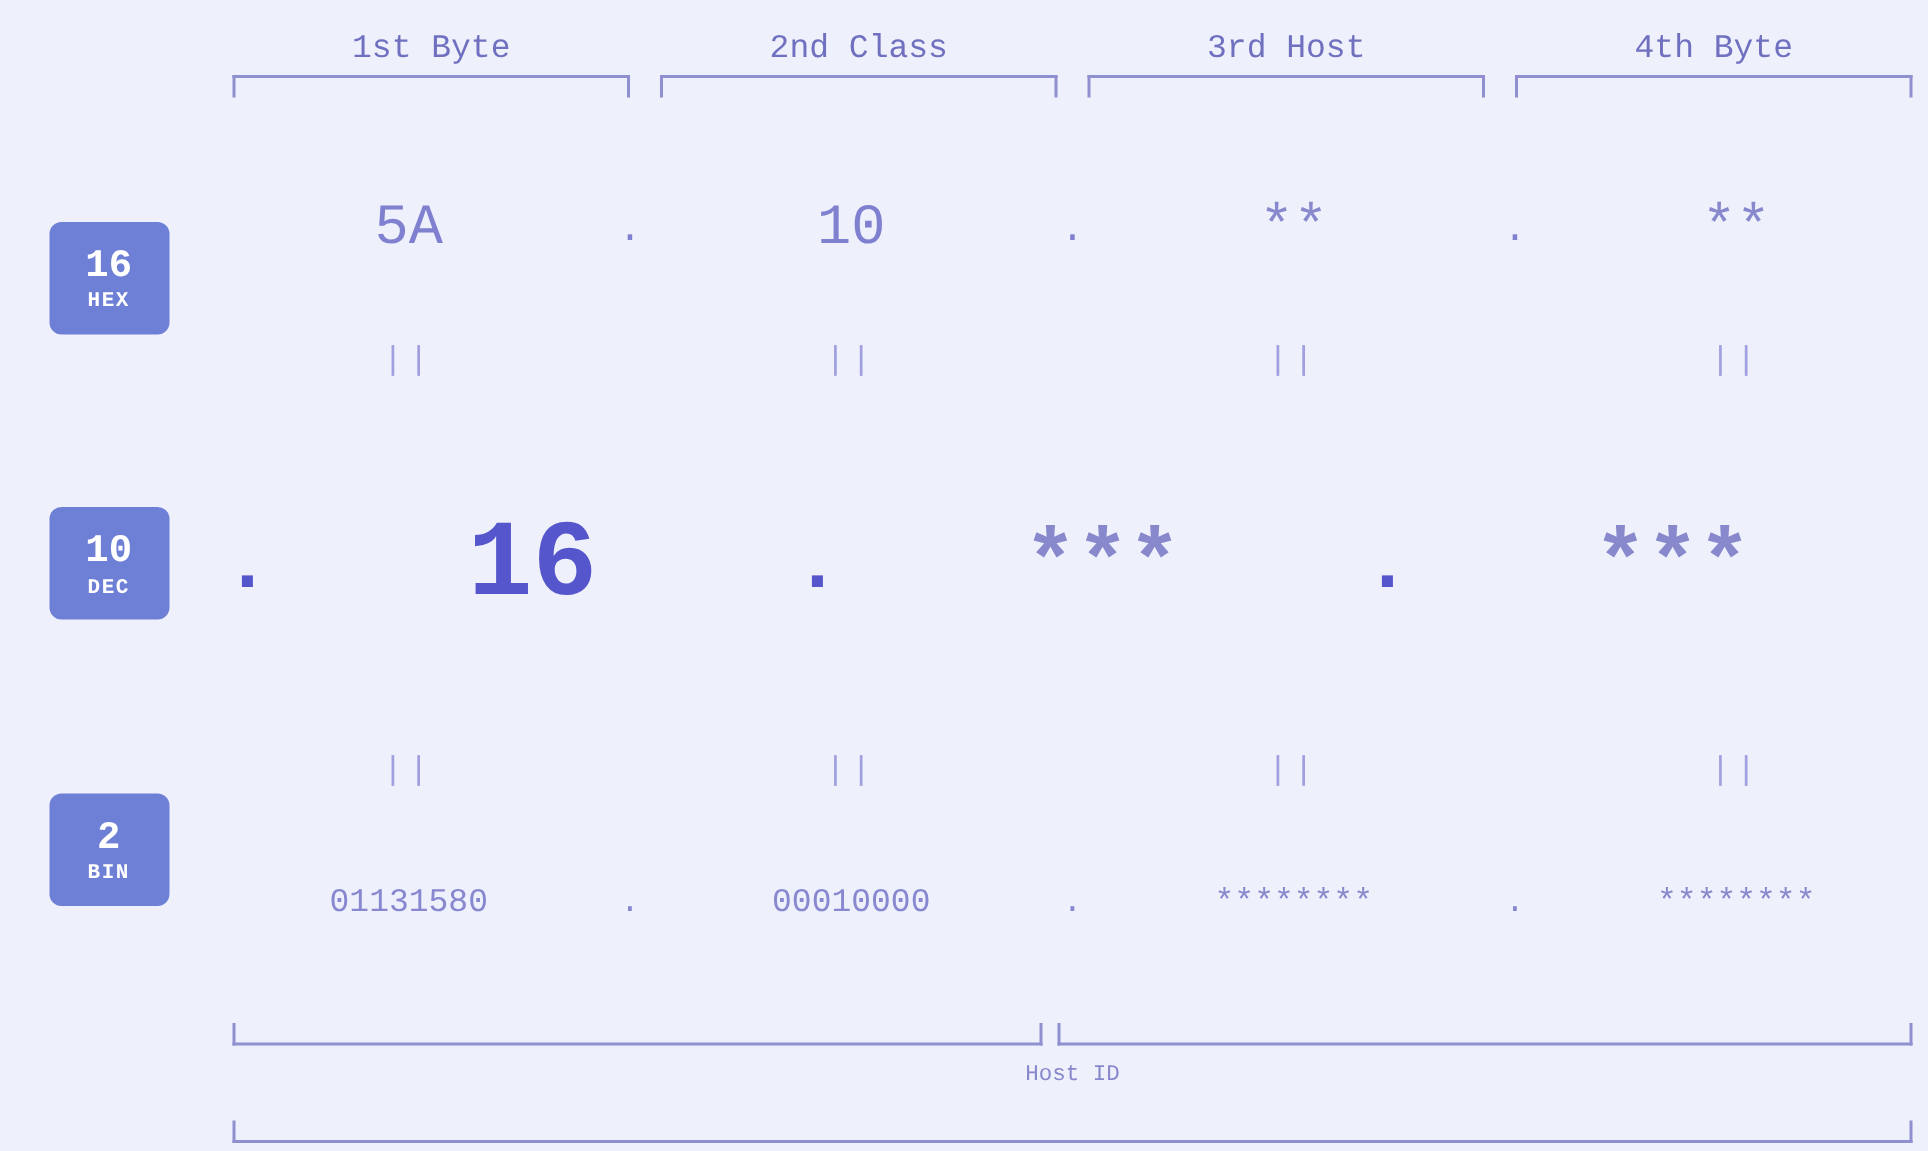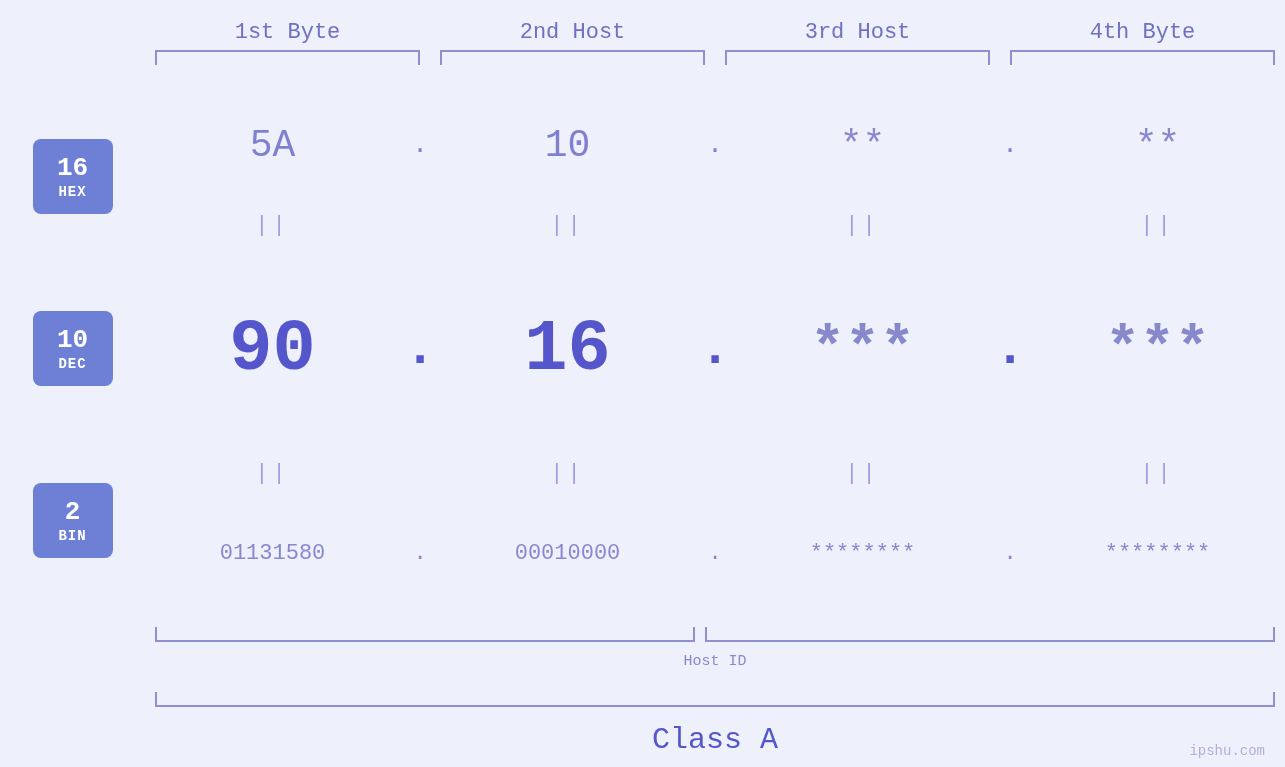--- a/index.html
+++ b/index.html
@@ -195,21 +195,21 @@
       color: #8888cc;
     }
   </style>
 </head>
 <body>
 
 <div class="main-container">
 
   <div class="byte-labels-row">
     <div class="byte-label">1st Byte</div>
-    <div class="byte-label">2nd Host</div>
+    <div class="byte-label">2nd Class</div>
     <div class="byte-label">3rd Host</div>
     <div class="byte-label">4th Byte</div>
   </div>
 
   <div class="bracket-top-row">
     <div class="bracket-top"></div>
     <div class="bracket-top"></div>
     <div class="bracket-top"></div>
     <div class="bracket-top"></div>
   </div>
@@ -261,23 +261,20 @@
         <div class="equals-cell">||</div>
         <div class="equals-dot-cell"></div>
         <div class="equals-cell">||</div>
         <div class="equals-dot-cell"></div>
         <div class="equals-cell">||</div>
         <div class="equals-dot-cell"></div>
         <div class="equals-cell">||</div>
       </div>
 
       <div class="data-row" style="flex: 2;">
-        <div class="cell">
-          <span class="dec-value">90</span>
-        </div>
         <div class="dot-cell">
           <span class="dec-dot">.</span>
         </div>
         <div class="cell">
           <span class="dec-value">16</span>
         </div>
         <div class="dot-cell">
           <span class="dec-dot">.</span>
         </div>
         <div class="cell">
@@ -336,18 +333,14 @@
   </div>
 
   <div style="display:flex; width:100%; padding-left:145px; margin-top:6px; height:35px;">
     <div style="flex:1; text-align:center; color:#8888cc; font-size:15px; font-family:'Courier New',Courier,monospace;">Host ID</div>
   </div>
 
   <div style="display:flex; width:100%; padding-left:145px; height:20px; margin-top:4px;">
     <div style="flex:1; margin:0 10px; border-bottom:2px solid #9090d0; border-left:2px solid #9090d0; border-right:2px solid #9090d0; height:15px;"></div>
   </div>
 
-  <div style="display:flex; width:100%; padding-left:145px; height:55px; align-items:center; position:relative;">
-    <div style="flex:1; text-align:center; color:#5555cc; font-size:30px; font-family:'Courier New',Courier,monospace;">Class A</div>
-    <div style="position:absolute; right:20px; bottom:8px; color:#b0b0d8; font-size:14px; font-family:'Courier New',Courier,monospace;">ipshu.com</div>
-  </div>
 
 </div>
 
 </body></html>

